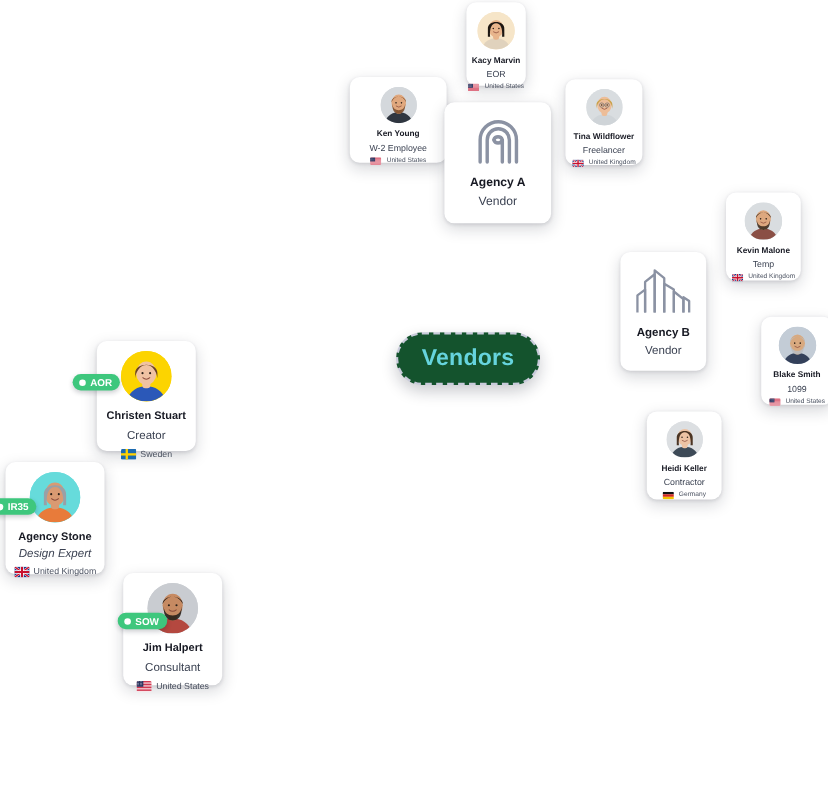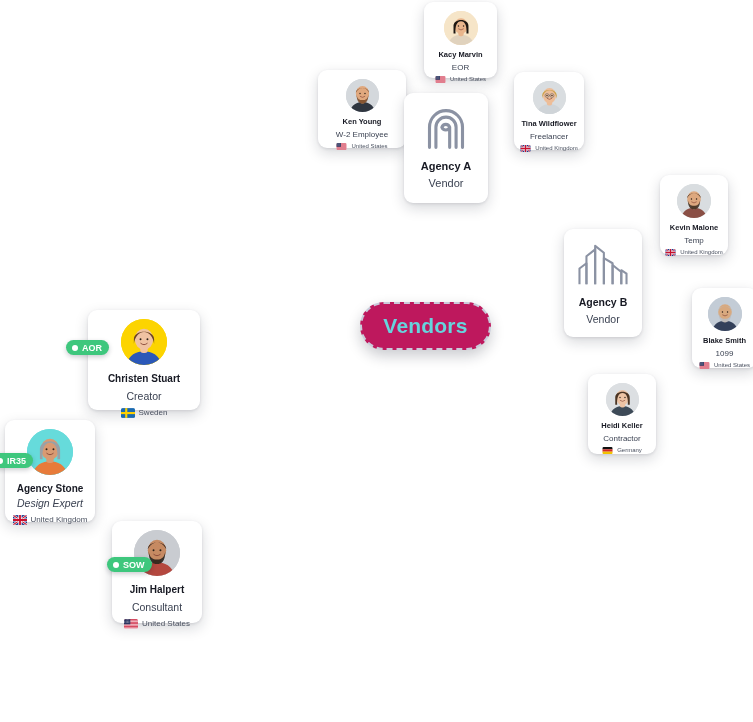--- a/index.html
+++ b/index.html
@@ -105,21 +105,21 @@
       <path d="M 6 520 Q 30 560 112 585"></path>
 
       <circle cx="447" cy="148" r="113"></circle>
 
       <circle cx="603" cy="284" r="108"></circle>
 
       <path d="M 700 275 Q 706 282 704 290"></path>
     </g>
   </svg>
 
-<div class="card person" style="left: 88px; top: 310px; width: 112px; height: 100px;">
+<div class="card person" style="left: 88px; top: 310px; width: 90px; height: 100px;">
       <div class="badge" style="left: -22px; top: 30px; font-size: 9px; padding: 2.5px 7px 2.5px 6px;">
         <span class="dot"></span>
         <span>AOR</span>
       </div>
       <div class="avatar" style="width: 46px; height: 46px; background: rgb(252, 212, 0);">
         <svg viewBox="0 0 100 100" width="46" height="46">
           <rect width="100" height="100" fill="#fcd400"></rect>
           <path d="M12 100 C16 78 34 70 50 70 C66 70 84 78 88 100 Z" fill="#2b58b8"></path>
           <rect x="42" y="58" width="16" height="16" rx="6" fill="#f0c2a2"></rect>
           <ellipse cx="50" cy="44" rx="20" ry="23" fill="#f0c2a2"></ellipse>
@@ -216,21 +216,21 @@
             <circle cx="7" cy="3" r="0.5" fill="#fff"></circle>
             <circle cx="1" cy="5" r="0.5" fill="#fff"></circle>
             <circle cx="3" cy="5" r="0.5" fill="#fff"></circle>
             <circle cx="5" cy="5" r="0.5" fill="#fff"></circle>
             <circle cx="7" cy="5" r="0.5" fill="#fff"></circle>
     </svg>
         </span>
         <span>United States</span>
       </div>
     </div>
-    <div class="card person" style="left: 424px; top: 2px; width: 73px; height: 76px;">
+    <div class="card person" style="left: 424px; top: 2px; width: 54px; height: 76px;">
       <div class="avatar" style="width: 34px; height: 34px; background: rgb(246, 229, 200);">
         <svg viewBox="0 0 100 100" width="34" height="34">
           <rect width="100" height="100" fill="#f6e5c8"></rect>
           <path d="M12 100 C16 78 34 70 50 70 C66 70 84 78 88 100 Z" fill="#e0d2bd"></path>
           <rect x="42" y="58" width="16" height="16" rx="6" fill="#e8b58c"></rect>
           <ellipse cx="50" cy="44" rx="20" ry="23" fill="#e8b58c"></ellipse>
           <path d="M28 46 C26 20 74 20 72 46 L72 66 L66 66 C68 44 62 30 50 30 C38 30 32 44 34 66 L28 66 Z" fill="#1d1712"></path>
           <circle cx="42.5" cy="44" r="2.1" fill="#2b2119"></circle>
           <circle cx="57.5" cy="44" r="2.1" fill="#2b2119"></circle>
           <path d="M43 53 Q50 59 57 53" stroke="#8a4a3a" stroke-width="2" fill="none" stroke-linecap="round"></path>
@@ -438,21 +438,21 @@
         <span class="flag">
           <svg width="11" height="7" viewBox="0 0 20 14">
       <rect width="20" height="4.67" fill="#111"></rect>
       <rect y="4.67" width="20" height="4.67" fill="#d42a24"></rect>
       <rect y="9.34" width="20" height="4.66" fill="#f2c200"></rect>
     </svg>
         </span>
         <span>Germany</span>
       </div>
     </div>
-    <div class="card agency" style="left: 404px; top: 93px; width: 84px; height: 110px;">
+    <div class="card agency" style="left: 404px; top: 93px; width: 97px; height: 110px;">
       <div class="agency-logo">
         <svg width="44" height="44" viewBox="0 0 48 48" fill="none" stroke="#8b92a3" stroke-width="3.4" stroke-linecap="round">
     <path d="M42 44 V22 A18 18 0 0 0 6 22 V44"></path>
     <path d="M35 44 V22 A11 11 0 0 0 13 22 V44"></path>
     <path d="M28 44 V22 A4.5 4.5 0 0 0 19.5 22 A4.5 4.5 0 0 0 28 22"></path>
   </svg>
       </div>
       <div class="aname" style="font-size: 11px;">Agency A</div>
       <div class="arole" style="font-size: 11px;">Vendor</div>
     </div>
@@ -463,14 +463,14 @@
     <path d="M12 46 V14 L22 6 L22 46"></path>
     <path d="M22 46 V2 L32 10 V46"></path>
     <path d="M32 46 V16 L42 22 V46"></path>
     <path d="M42 46 V24 L52 32 V46"></path>
     <path d="M52 46 V30 L58 34 V46"></path>
   </svg>
       </div>
       <div class="aname" style="font-size: 10.5px;">Agency B</div>
       <div class="arole" style="font-size: 10.5px;">Vendor</div>
     </div>
-    <div class="pill" style="left: 360px; top: 302px; width: 127px; height: 44px; font-size: 21px; background: #be185d; color: rgb(102, 212, 221);">Vendors</div>
+    <div class="pill" style="left: 360px; top: 302px; width: 127px; height: 44px; font-size: 21px; background: #14532d; color: rgb(102, 212, 221);">Vendors</div>
   </div>
 
 </body></html>

